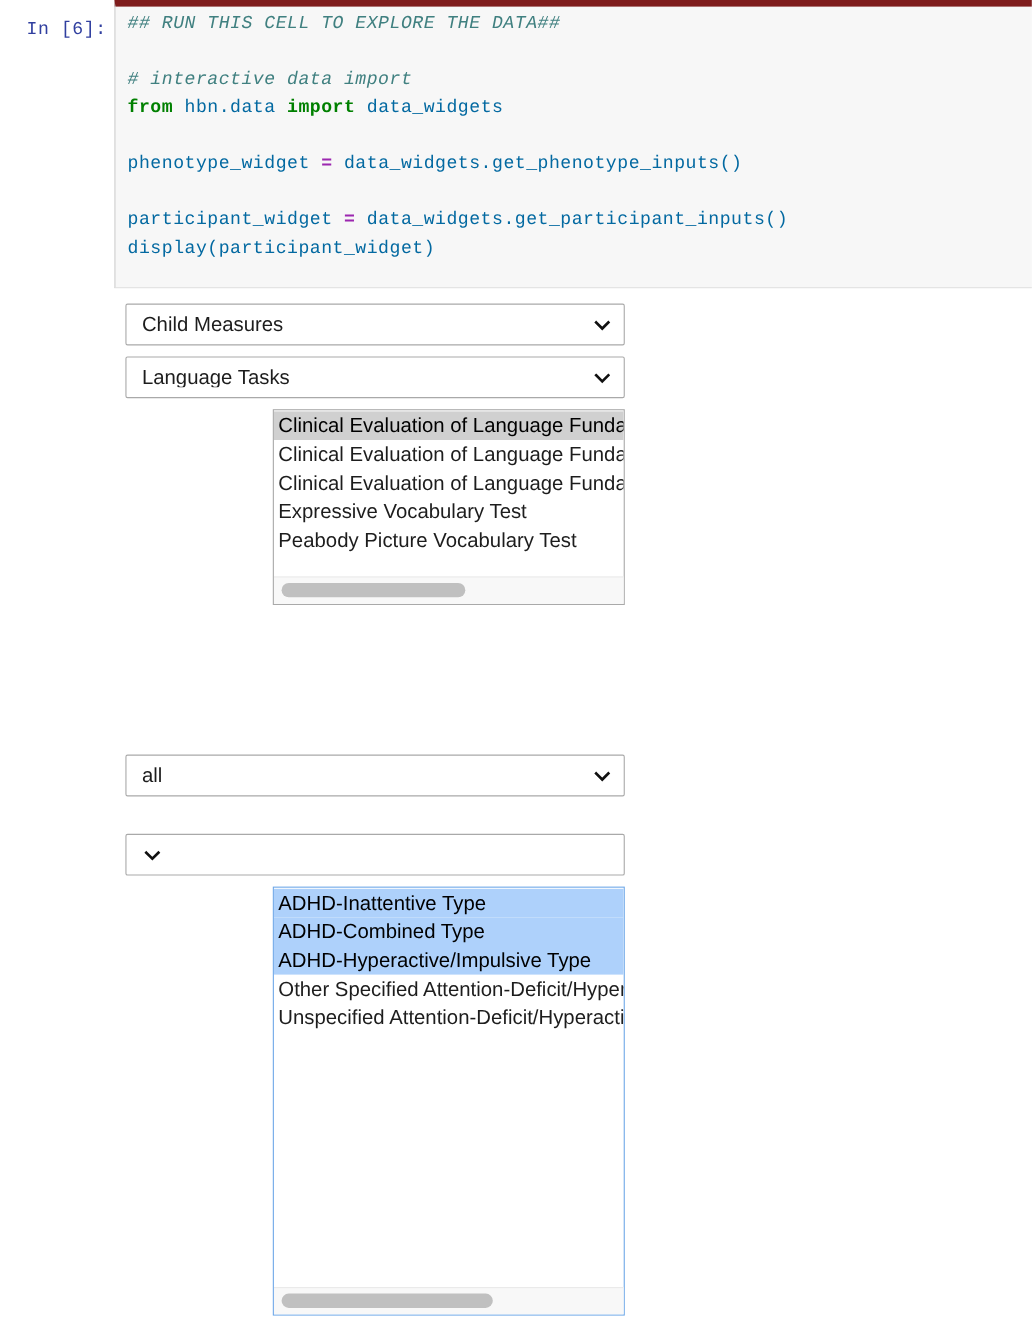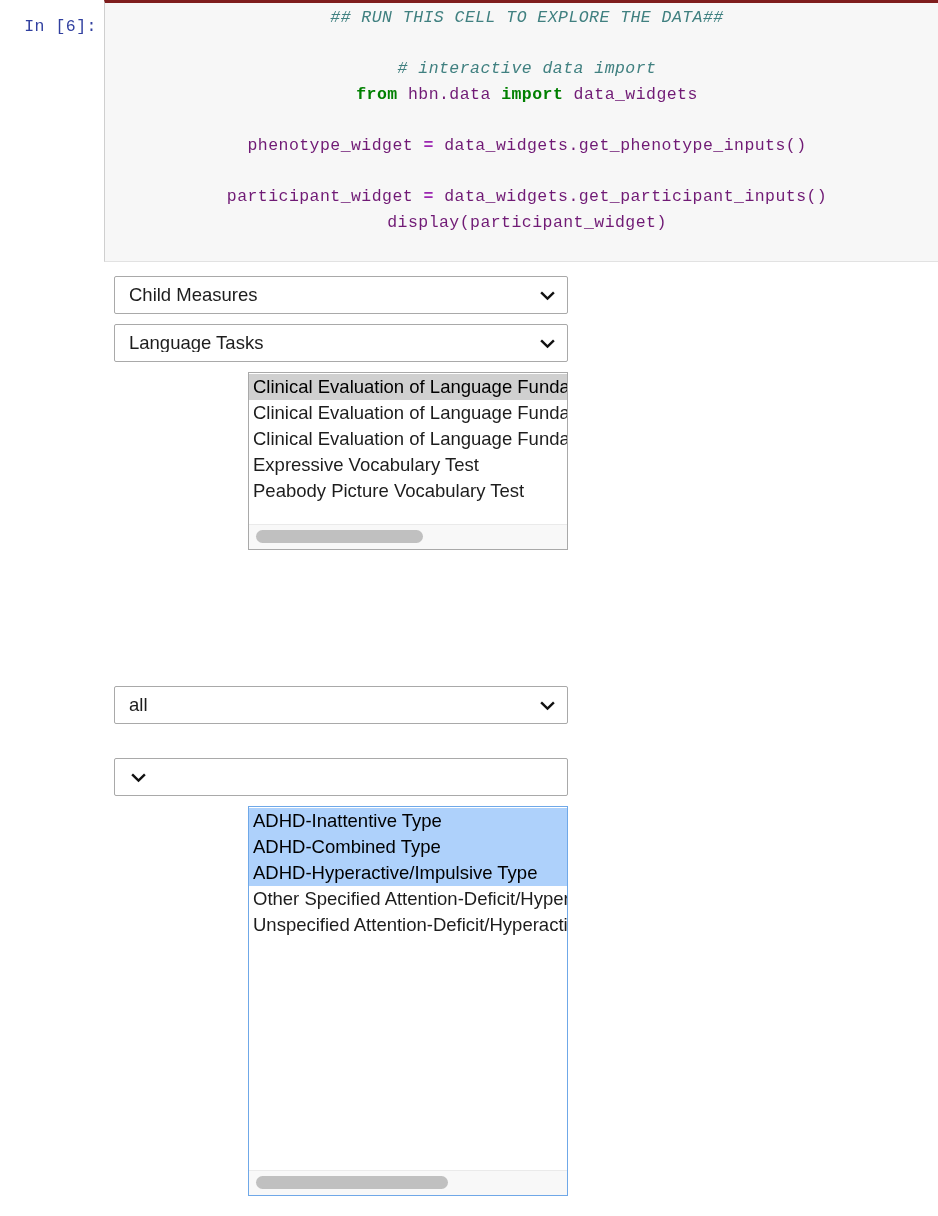--- a/index.html
+++ b/index.html
@@ -41,40 +41,39 @@
     letter-spacing: 0.5px;
     color: #303F9F;
     white-space: pre;
     user-select: none;
   }
   .code-area {
     flex: 1 1 auto;
     align-self: stretch;
     background: #f7f7f7;
     border-left: 1px solid #cfcfcf;
-    border-top: 3px solid #7f1d1d;
+    border-top: 6px solid #7f1d1d;
     border-bottom: 1px solid #e2e2e2;
     box-sizing: border-box;
     padding: 2px 0 0 11px;
     overflow: hidden;
-    text-align: center;
   }
   .code-line {
     font-family: "Liberation Mono", "DejaVu Sans Mono", monospace;
     font-size: 16.5px;
     line-height: 25.6px;
     color: #000000;
     white-space: pre;
     letter-spacing: 0.45px;
   }
   .code-line.blank { color: transparent; }
   .tok-comment { color: #408080; font-style: italic; }
   .tok-kw      { color: #008000; font-weight: bold; }
   .tok-op      { color: #9C27B0; font-weight: bold; }
-  .tok-plain   { color: #701a75; }
+  .tok-plain   { color: #0369a1; }
 
   
   .widgets {
     position: absolute;
     left: 0;
     top: 262px;
     width: 938px;
   }
 
   .dropdown {

